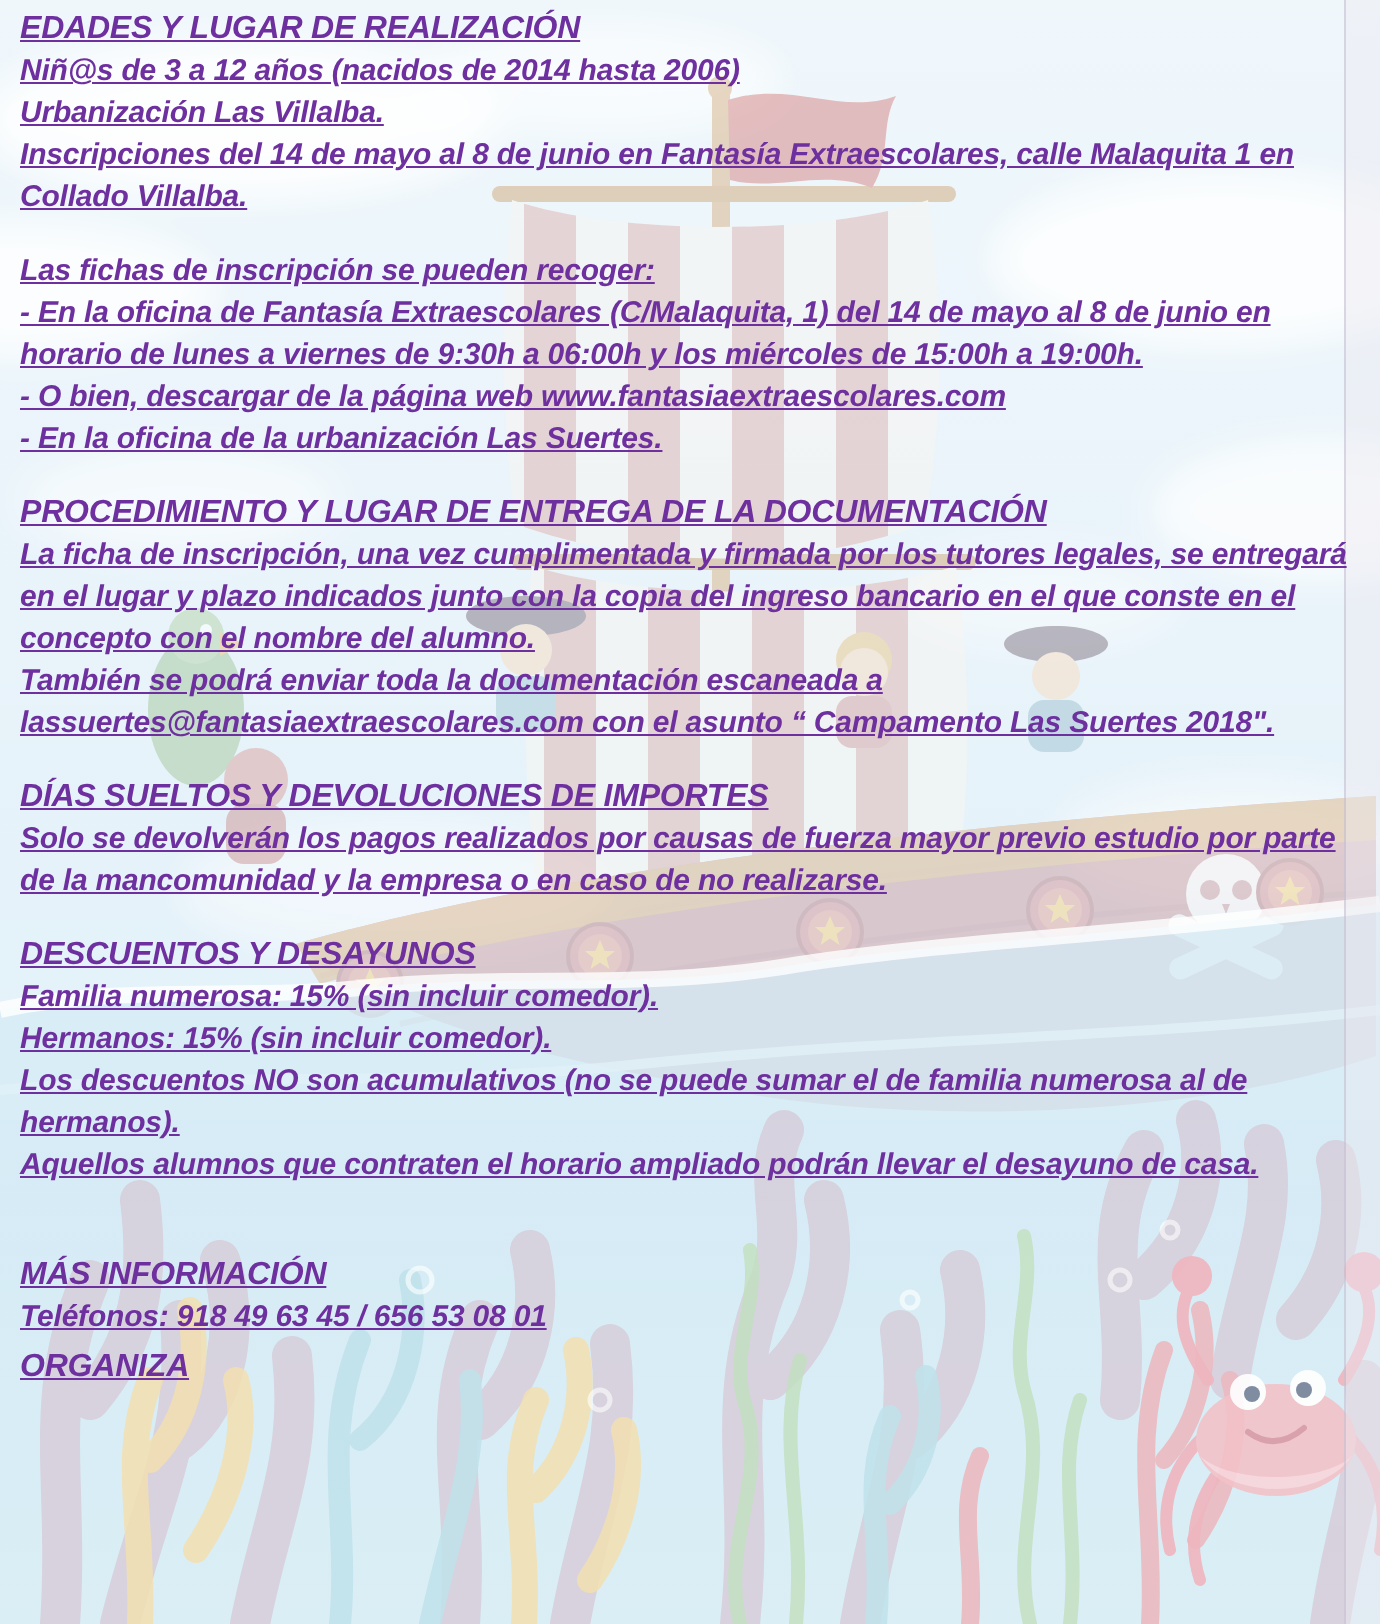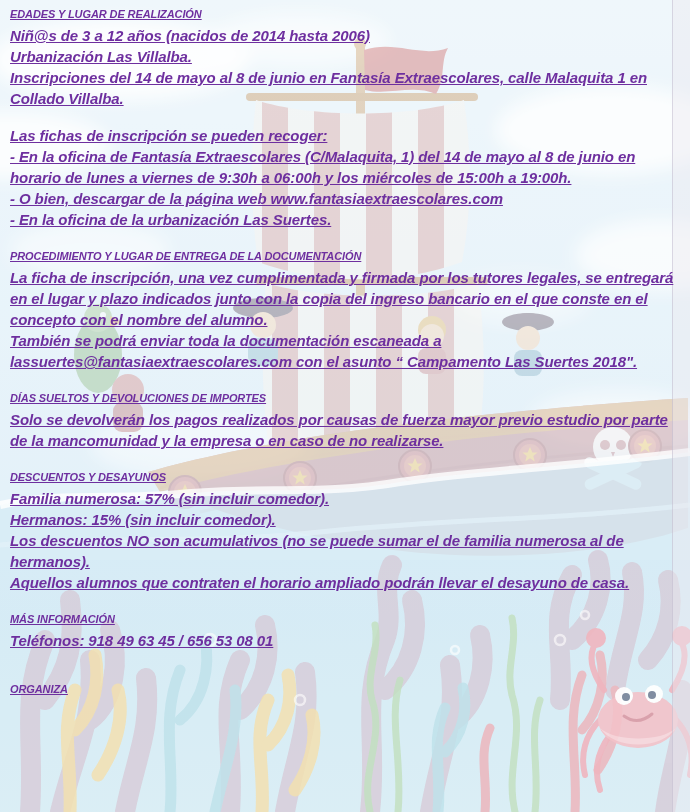--- a/index.html
+++ b/index.html
@@ -15,26 +15,26 @@
   }
   .content{
     position:absolute;top:0;left:10px;width:668px;z-index:3;
     padding-top:4px;
     color:#6e2f9f;
     font-weight:bold;font-style:italic;
     font-size:15px;line-height:21px;letter-spacing:-0.1px;
   }
   .sec{margin:0 0 16px 0;}
   .sec h2{
-    margin:0;font-size:11px;font-weight:bold;
+    margin:0;font-size:16px;font-weight:bold;
     text-decoration:underline;line-height:21px;letter-spacing:-0.1px;
   }
   .sec p{margin:0;text-decoration:underline;}
-  .sec--descuentos{margin-bottom:16px;}
-  .sec--masinfo{margin-bottom:28px;}
+  .sec--descuentos{margin-bottom:34px;}
+  .sec--masinfo{margin-bottom:4px;}
 </style>
 </head>
 <body>
 
 <div class="bg">
 <svg width="690" height="812" viewBox="0 0 690 812" xmlns="http://www.w3.org/2000/svg">
   <defs>
     <linearGradient id="skyGrad" x1="0" y1="0" x2="0" y2="1">
       <stop offset="0" stop-color="#e9f4fa"></stop>
       <stop offset="0.6" stop-color="#d9ecf7"></stop>
@@ -287,21 +287,21 @@
     <p>También se podrá enviar toda la documentación escaneada a lassuertes@fantasiaextraescolares.com con el asunto “ Campamento Las Suertes 2018".</p>
   </section>
 
   <section class="sec">
     <h2>DÍAS SUELTOS Y DEVOLUCIONES DE IMPORTES</h2>
     <p>Solo se devolverán los pagos realizados por causas de fuerza mayor previo estudio por parte de la mancomunidad y la empresa o en caso de no realizarse.</p>
   </section>
 
   <section class="sec sec--descuentos">
     <h2>DESCUENTOS Y DESAYUNOS</h2>
-    <p>Familia numerosa: 57% (sin incluir comedor).</p>
+    <p>Familia numerosa: 15% (sin incluir comedor).</p>
     <p>Hermanos: 15% (sin incluir comedor).</p>
     <p>Los descuentos NO son acumulativos (no se puede sumar el de familia numerosa al de hermanos).</p>
     <p>Aquellos alumnos que contraten el horario ampliado podrán llevar el desayuno de casa.</p>
   </section>
 
   <section class="sec sec--masinfo">
     <h2>MÁS INFORMACIÓN</h2>
     <p>Teléfonos: 918 49 63 45 / 656 53 08 01</p>
   </section>
 

